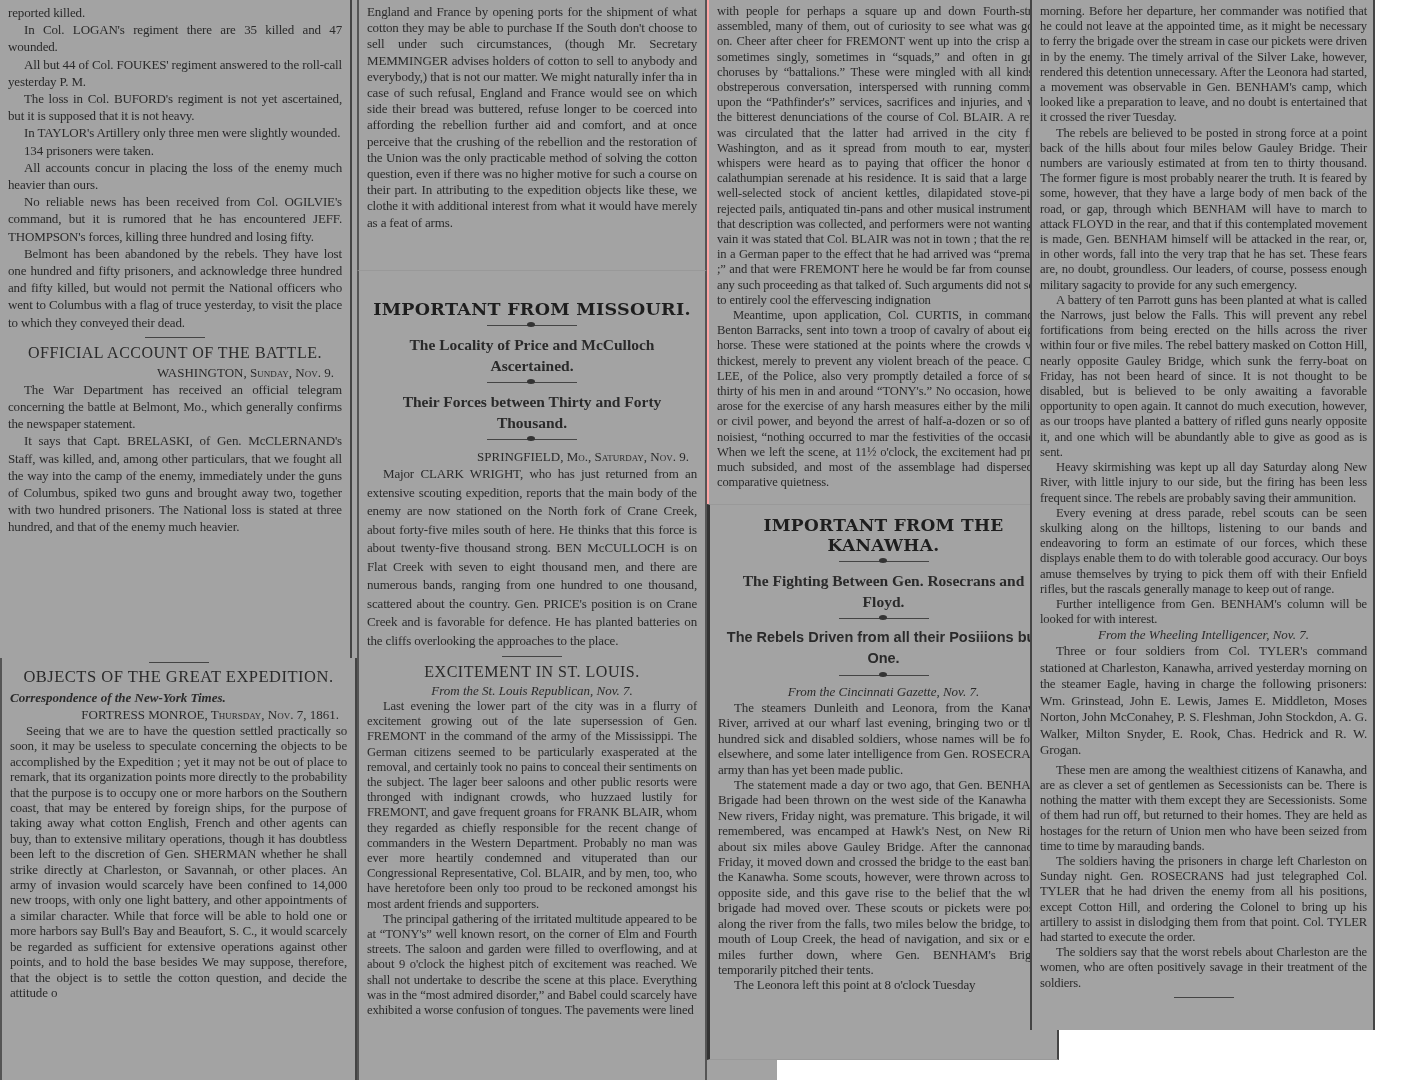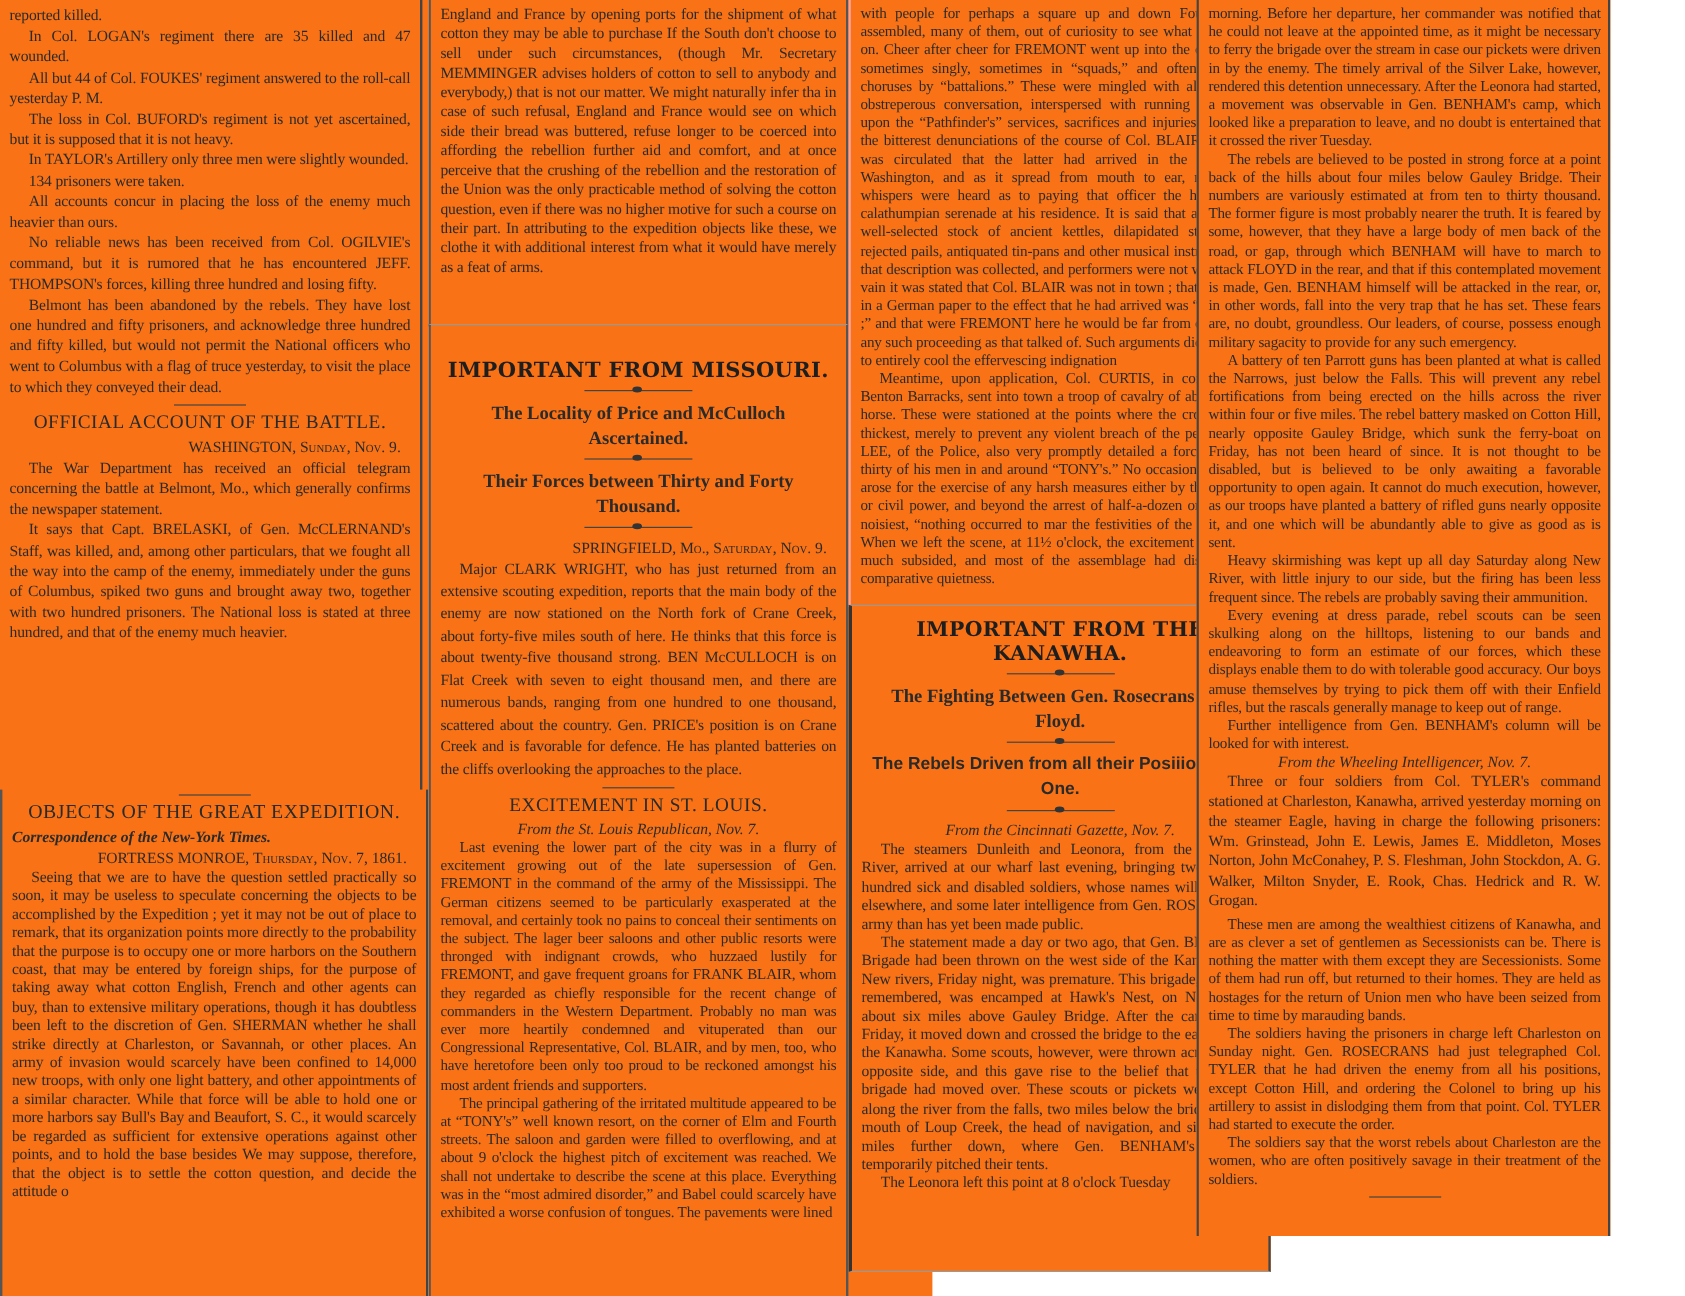--- a/index.html
+++ b/index.html
@@ -1,21 +1,21 @@
 <!DOCTYPE html>
 <html><head>
 <meta charset="utf-8">
 <style>
   html, body { margin:0; padding:0; background:#fff; }
   body { width:1404px; height:1080px; overflow:hidden; position:relative; font-family:"Liberation Serif","DejaVu Serif",serif; color:#2a2a2a; }
-  .col { position:absolute; top:0; box-sizing:border-box; overflow:hidden; background:#f97316; }
+  .col { position:absolute; top:0; box-sizing:border-box; overflow:hidden; background:#a3a3a3; }
   .c1 { left:0; width:357px; height:1080px; }
   .c2 { left:357px; width:420px; height:1080px; }
   .c3 { left:707px; width:352px; height:1060px; }
-  .c4 { left:997px; width:345px; height:1030px; }
+  .c4 { left:1030px; width:345px; height:1030px; }
   .clip { position:absolute; box-sizing:border-box; padding:4px 8px 0 8px; }
   .p { font-size:13px; line-height:17.2px; text-align:justify; text-indent:16px; margin:0; letter-spacing:-0.15px; }
   .p.dense { line-height:15.2px; font-size:12.6px; }
   .p.noind { text-indent:0; }
   .sc { font-variant:small-caps; }
   .h-caps { font-family:"Liberation Serif",serif; text-align:center; font-size:16px; letter-spacing:0.5px; margin:2px 0 2px 0; }
   .h-bold { font-family:"DejaVu Serif",serif; font-weight:bold; text-align:center; font-size:17px; letter-spacing:0.3px; margin:4px 0; color:#1e1e1e; }
   .h-sub { font-weight:bold; text-align:center; font-size:15.5px; line-height:21px; margin:4px 6px; }
   .dateline { text-align:right; font-size:13px; line-height:17px; margin:0 8px 0 0; }
   .dateline-c { text-align:center; font-size:13px; font-style:italic; line-height:16px; }

